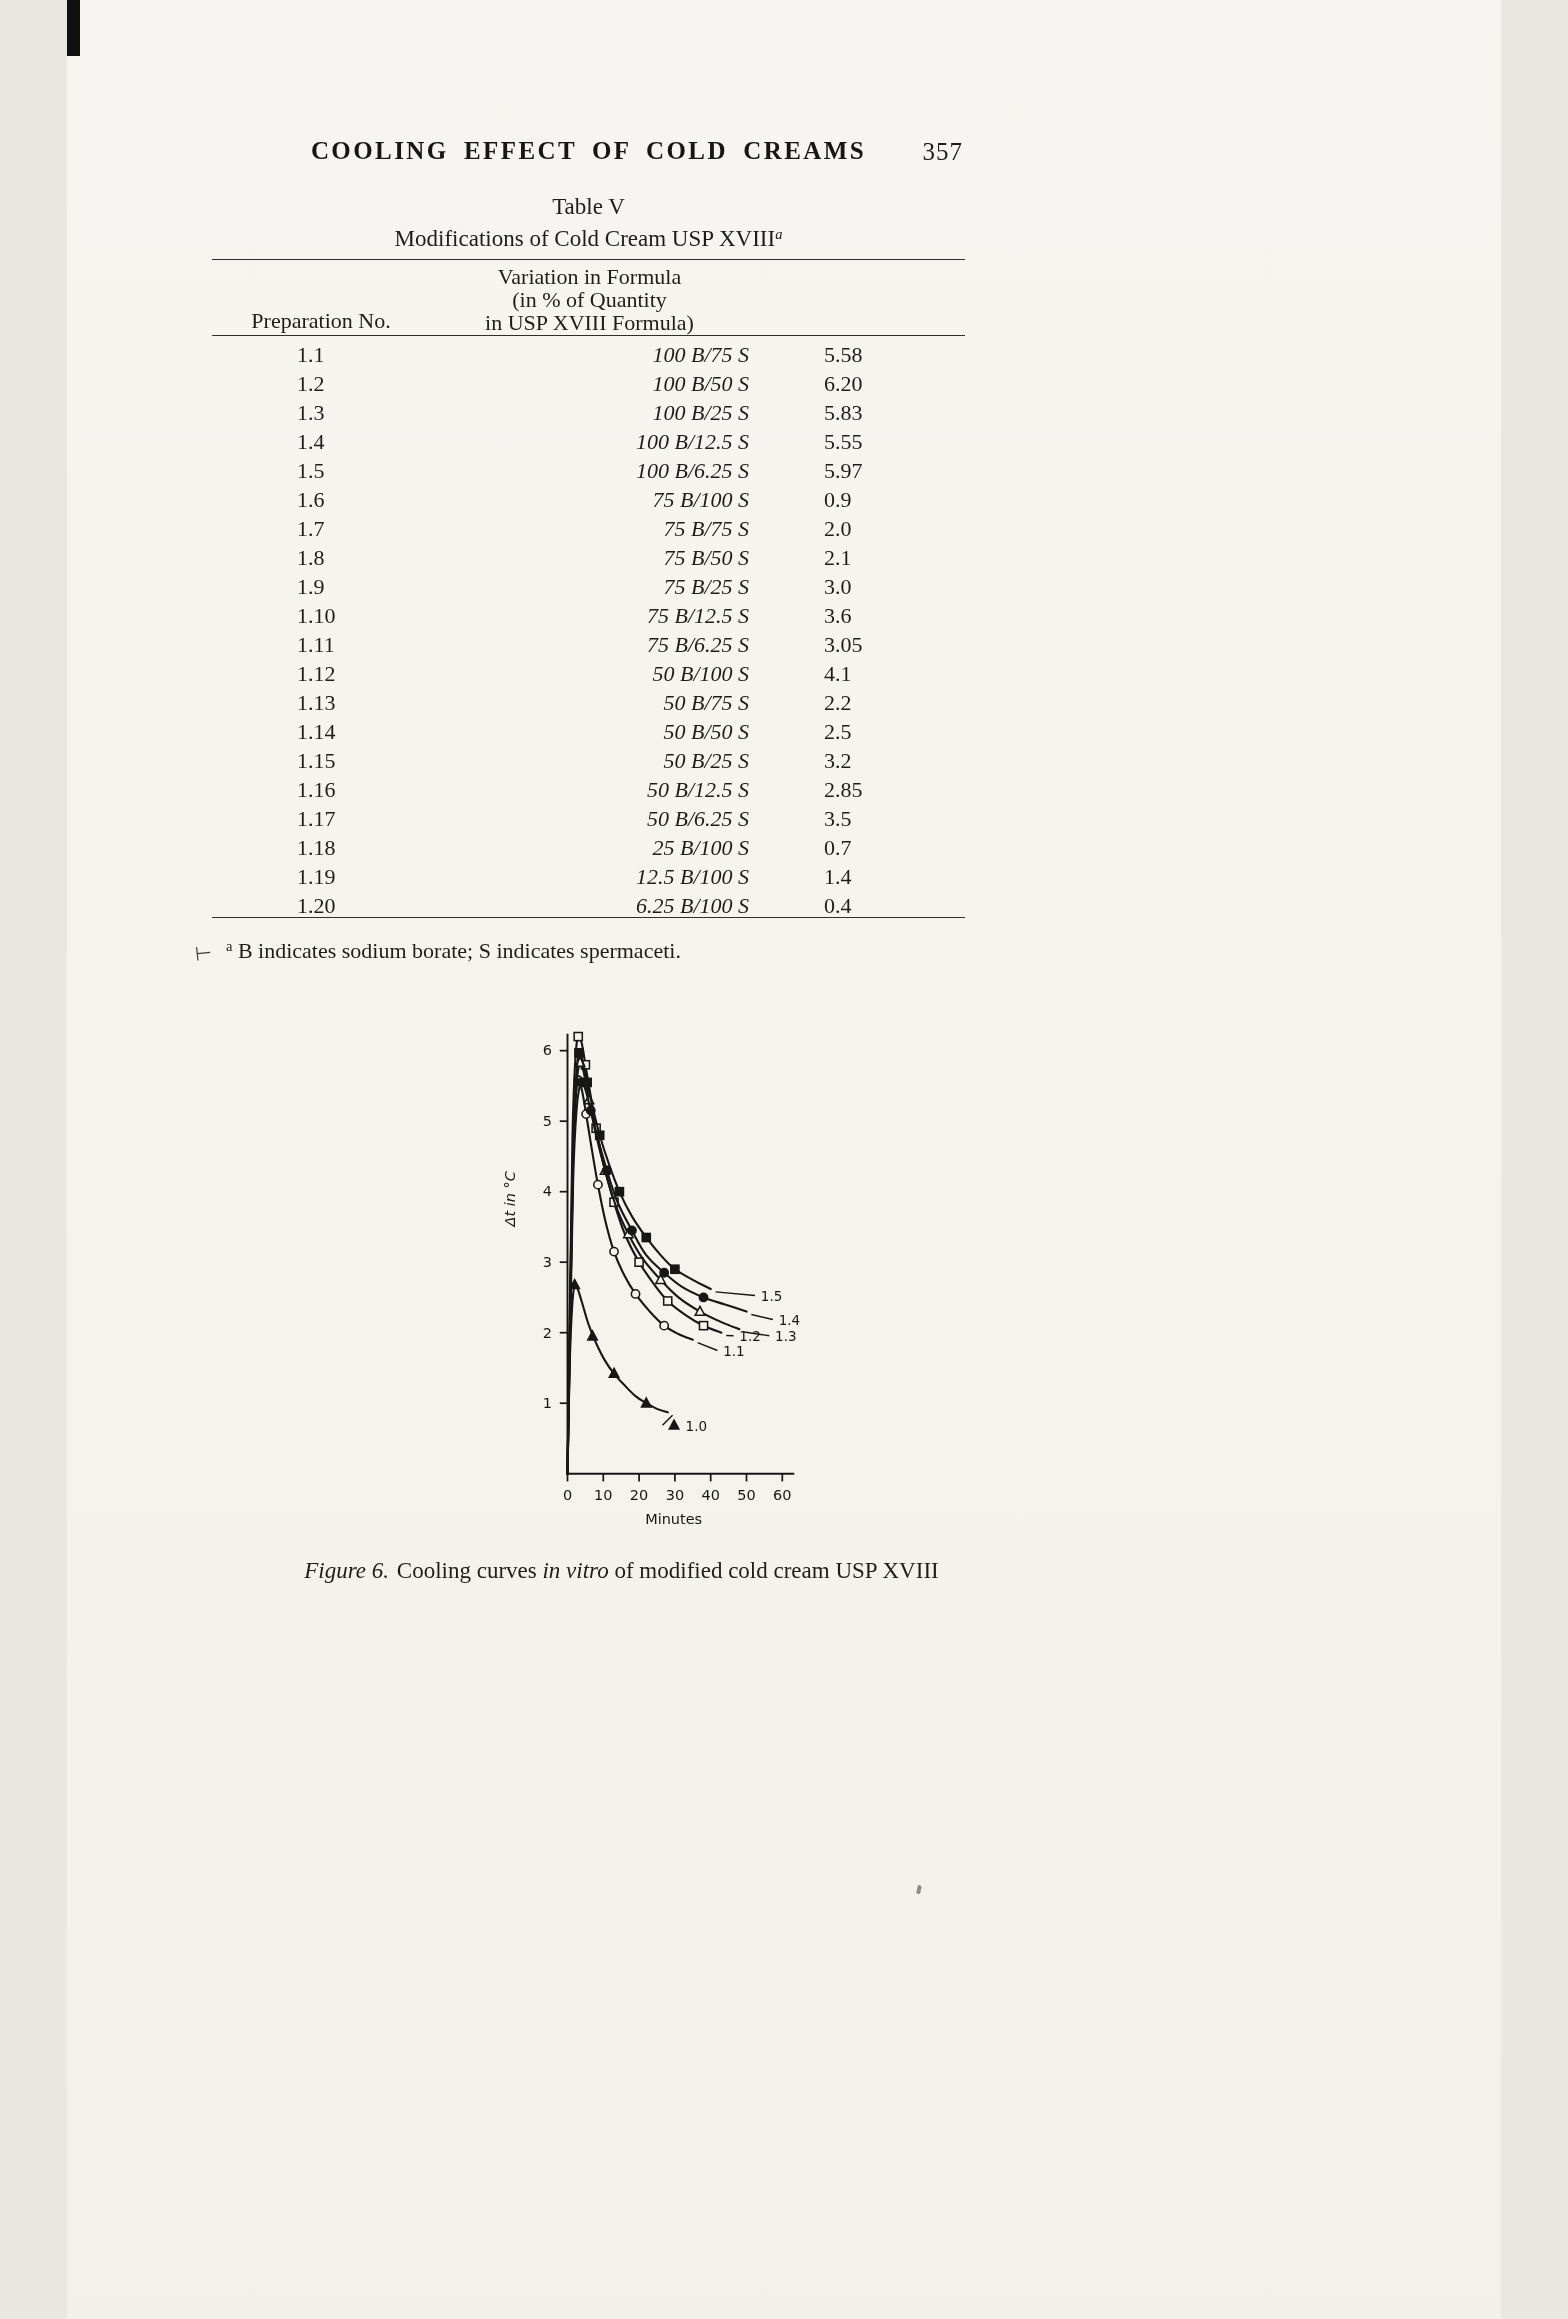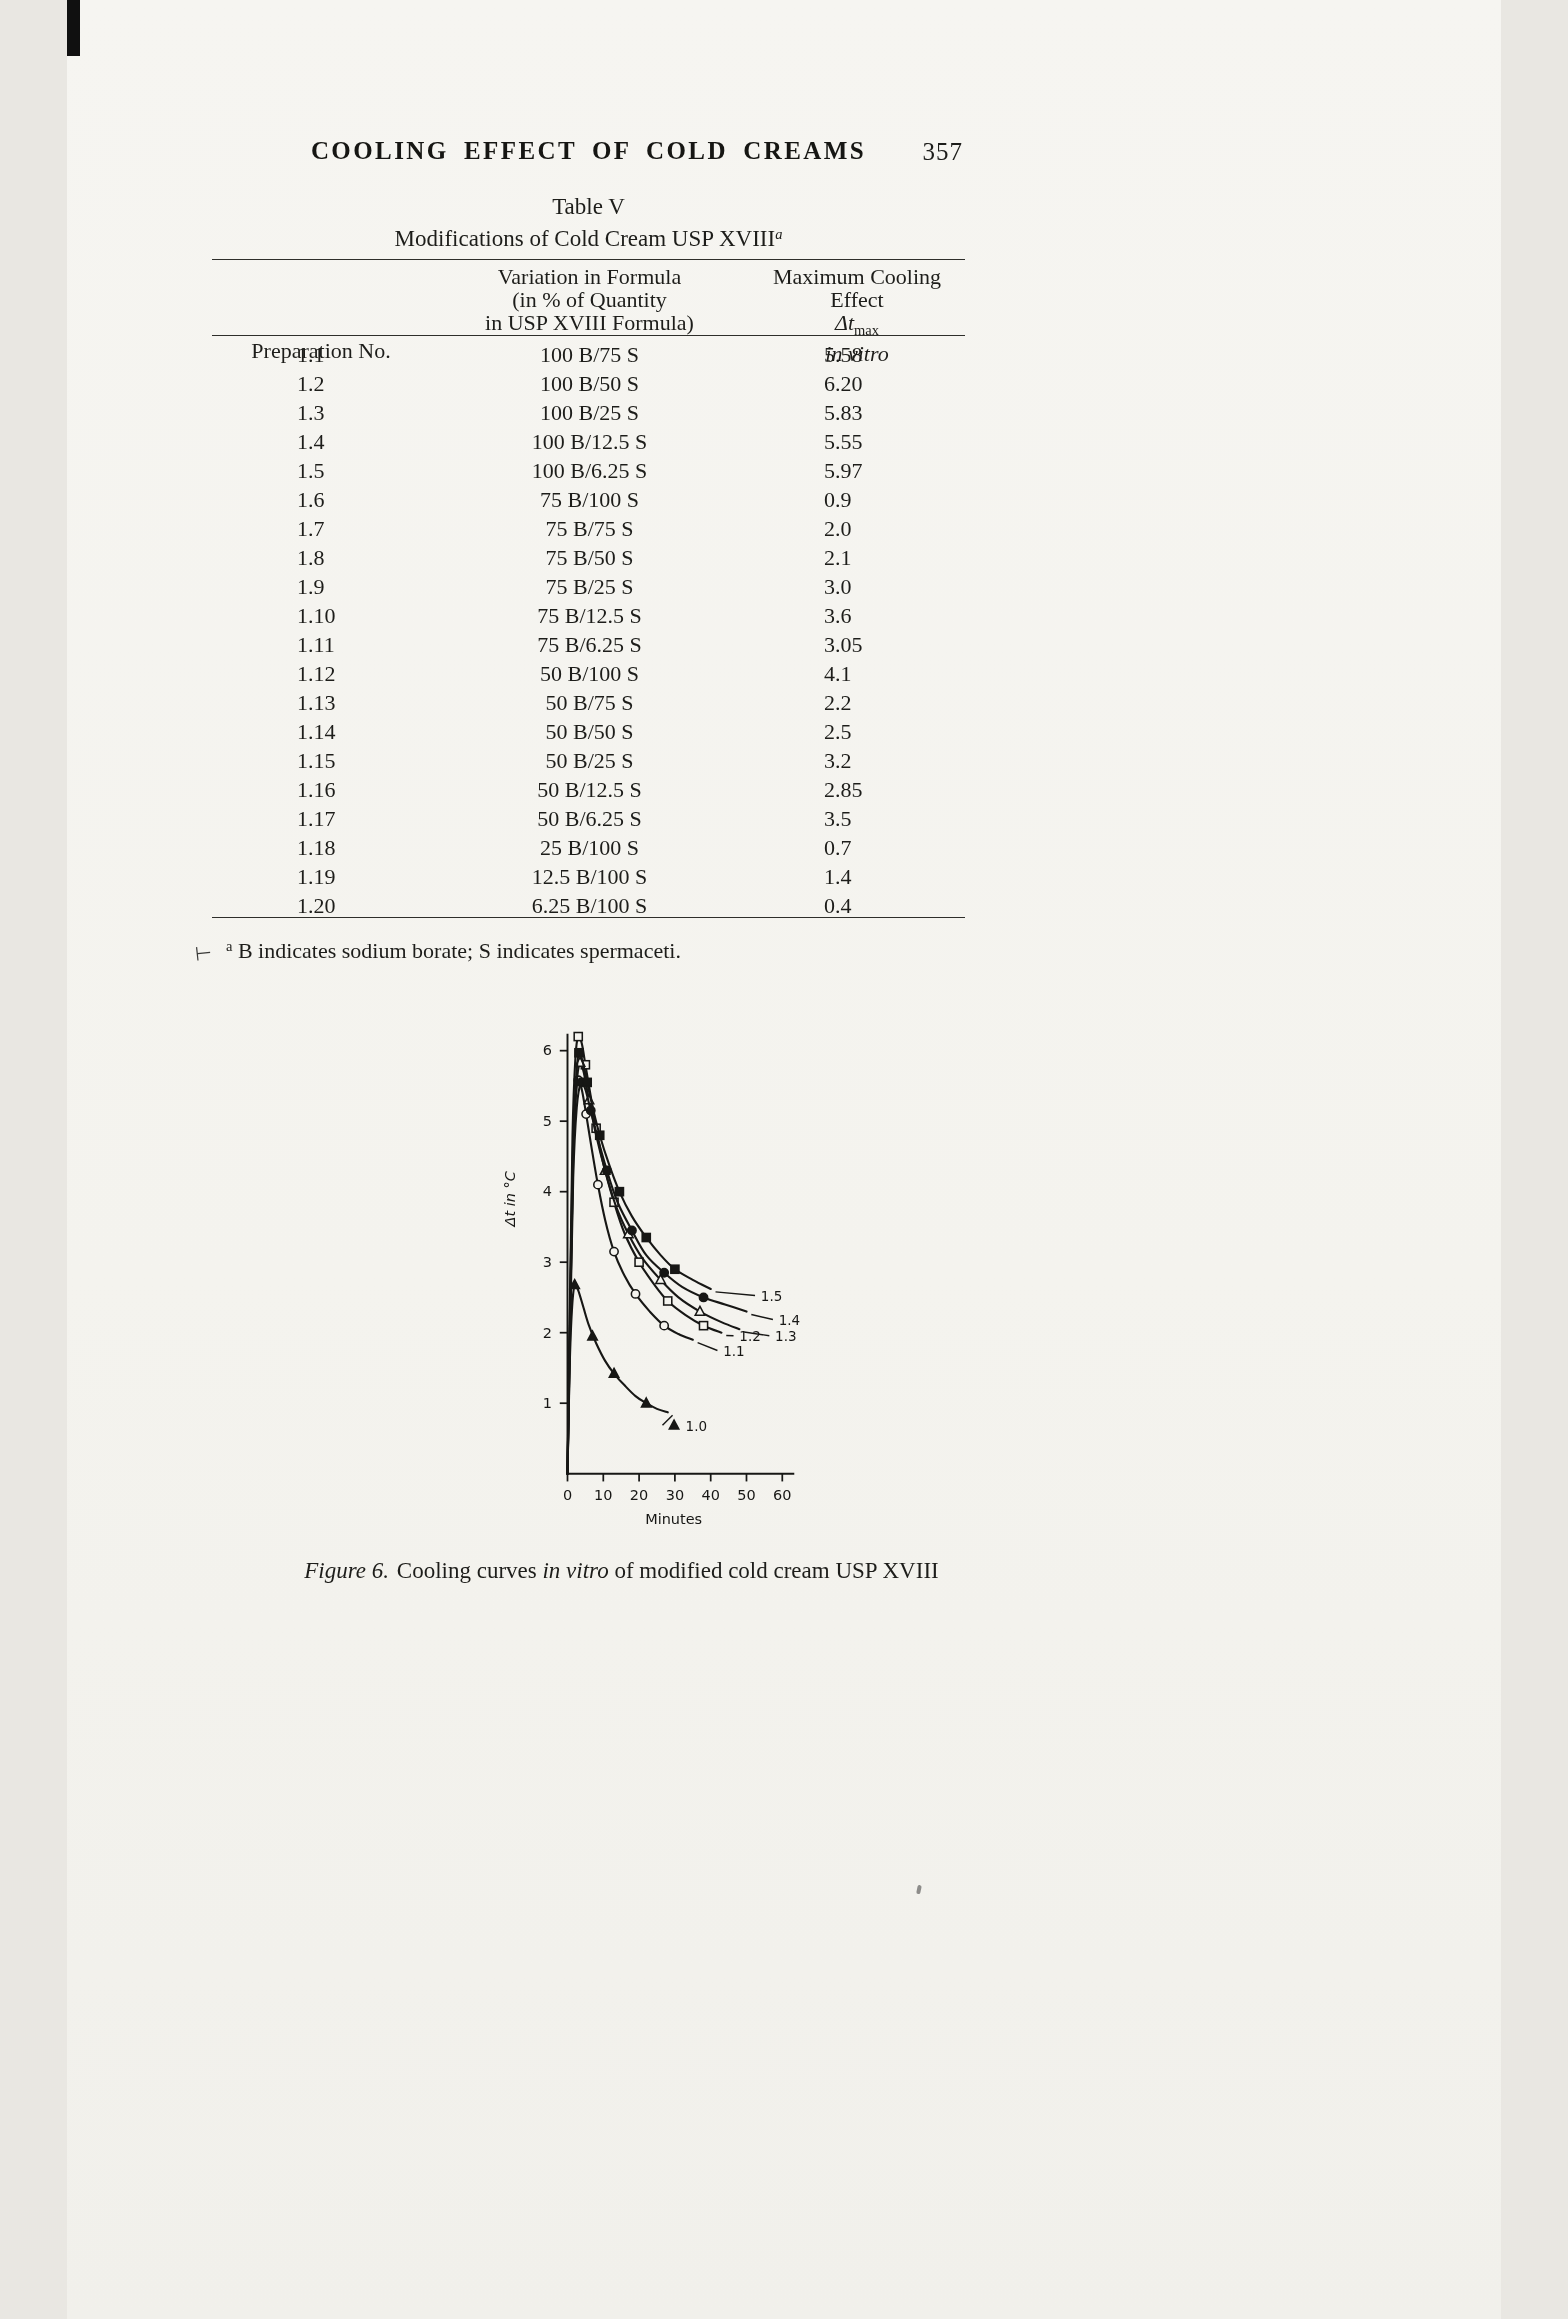--- a/index.html
+++ b/index.html
@@ -31,21 +31,21 @@
 
   .thead { position:absolute; left:145px; top:265px; width:753px; height:70px;
            display:grid; grid-template-columns:218px 319px 216px; font-size:22px; }
   .thead .h1 { align-self:end; text-align:center; padding-bottom:1px; }
   .thead .h2, .thead .h3 { text-align:center; line-height:23px; }
   .ital { font-style:italic; }
 
   .tbody { position:absolute; left:145px; top:340px; width:753px; font-size:22px; }
   .trow  { display:grid; grid-template-columns:218px 319px 216px; height:29px; line-height:29px; }
   .trow .c1 { padding-left:85px; }
-  .trow .c2 { text-align:center; }
+  .trow .c2 { text-align:right;font-style:italic; }
   .trow .c3 { padding-left:75px; }
 
   .footnote { position:absolute; left:159px; top:938px; font-size:22px; }
   .footnote sup { font-style:normal; }
   .margin-mark { position:absolute; left:-31px; top:3.9px; font-family:"DejaVu Sans",sans-serif;
                  font-size:19.3px; color:#3a3a38; transform:rotate(-6deg); display:inline-block; }
 
   .figure { position:absolute; left:404px; top:1022px; width:386px; height:529px; }
   .figure svg { width:386px; height:529px; display:block; }
   .figure text { font-family:"DejaVu Sans",sans-serif; }
@@ -71,25 +71,20 @@
   <div class="table-subtitle"><span>Modifications of Cold Cream USP XVIII</span><sup>a</sup></div>
 
   <div class="rule r-top"></div>
 
   <div class="thead">
     <div class="h1">Preparation No.</div>
     <div class="h2">
       <div>Variation in Formula</div>
       <div>(in % of Quantity</div>
       <div>in USP XVIII Formula)</div>
-    </div>
-    <div class="h3">
-      <div>Maximum Cooling Effect</div>
-      <div><span class="ital">Δt</span><sub>max</sub></div>
-      <div class="ital">in vitro</div>
     </div>
   </div>
 
   <div class="rule r-mid"></div>
 
   <div class="tbody">
 
       <div class="trow">
         <div class="c1">1.1</div>
         <div class="c2">100 B/75 S</div>

